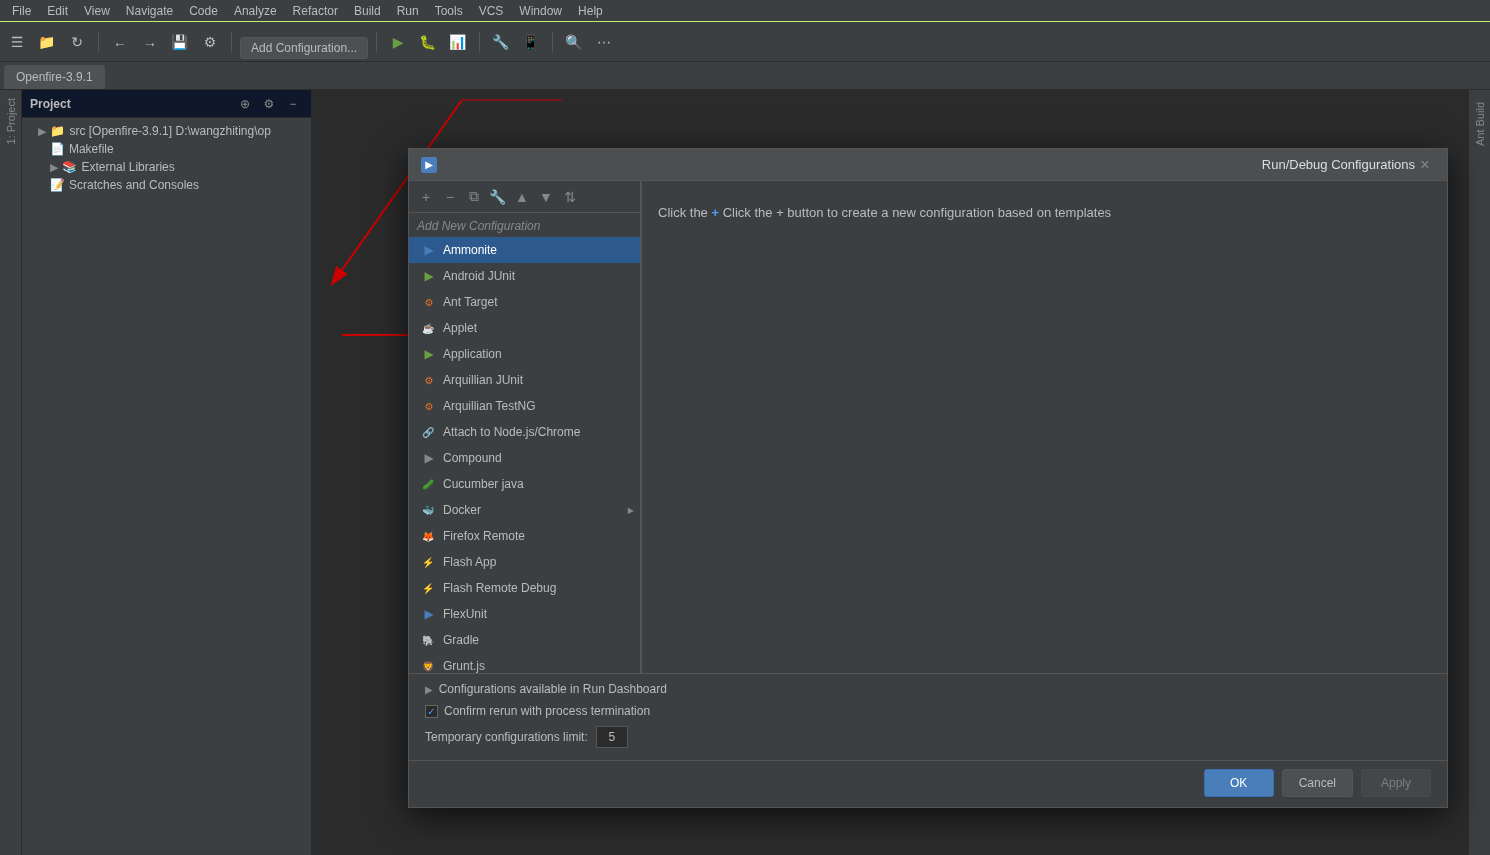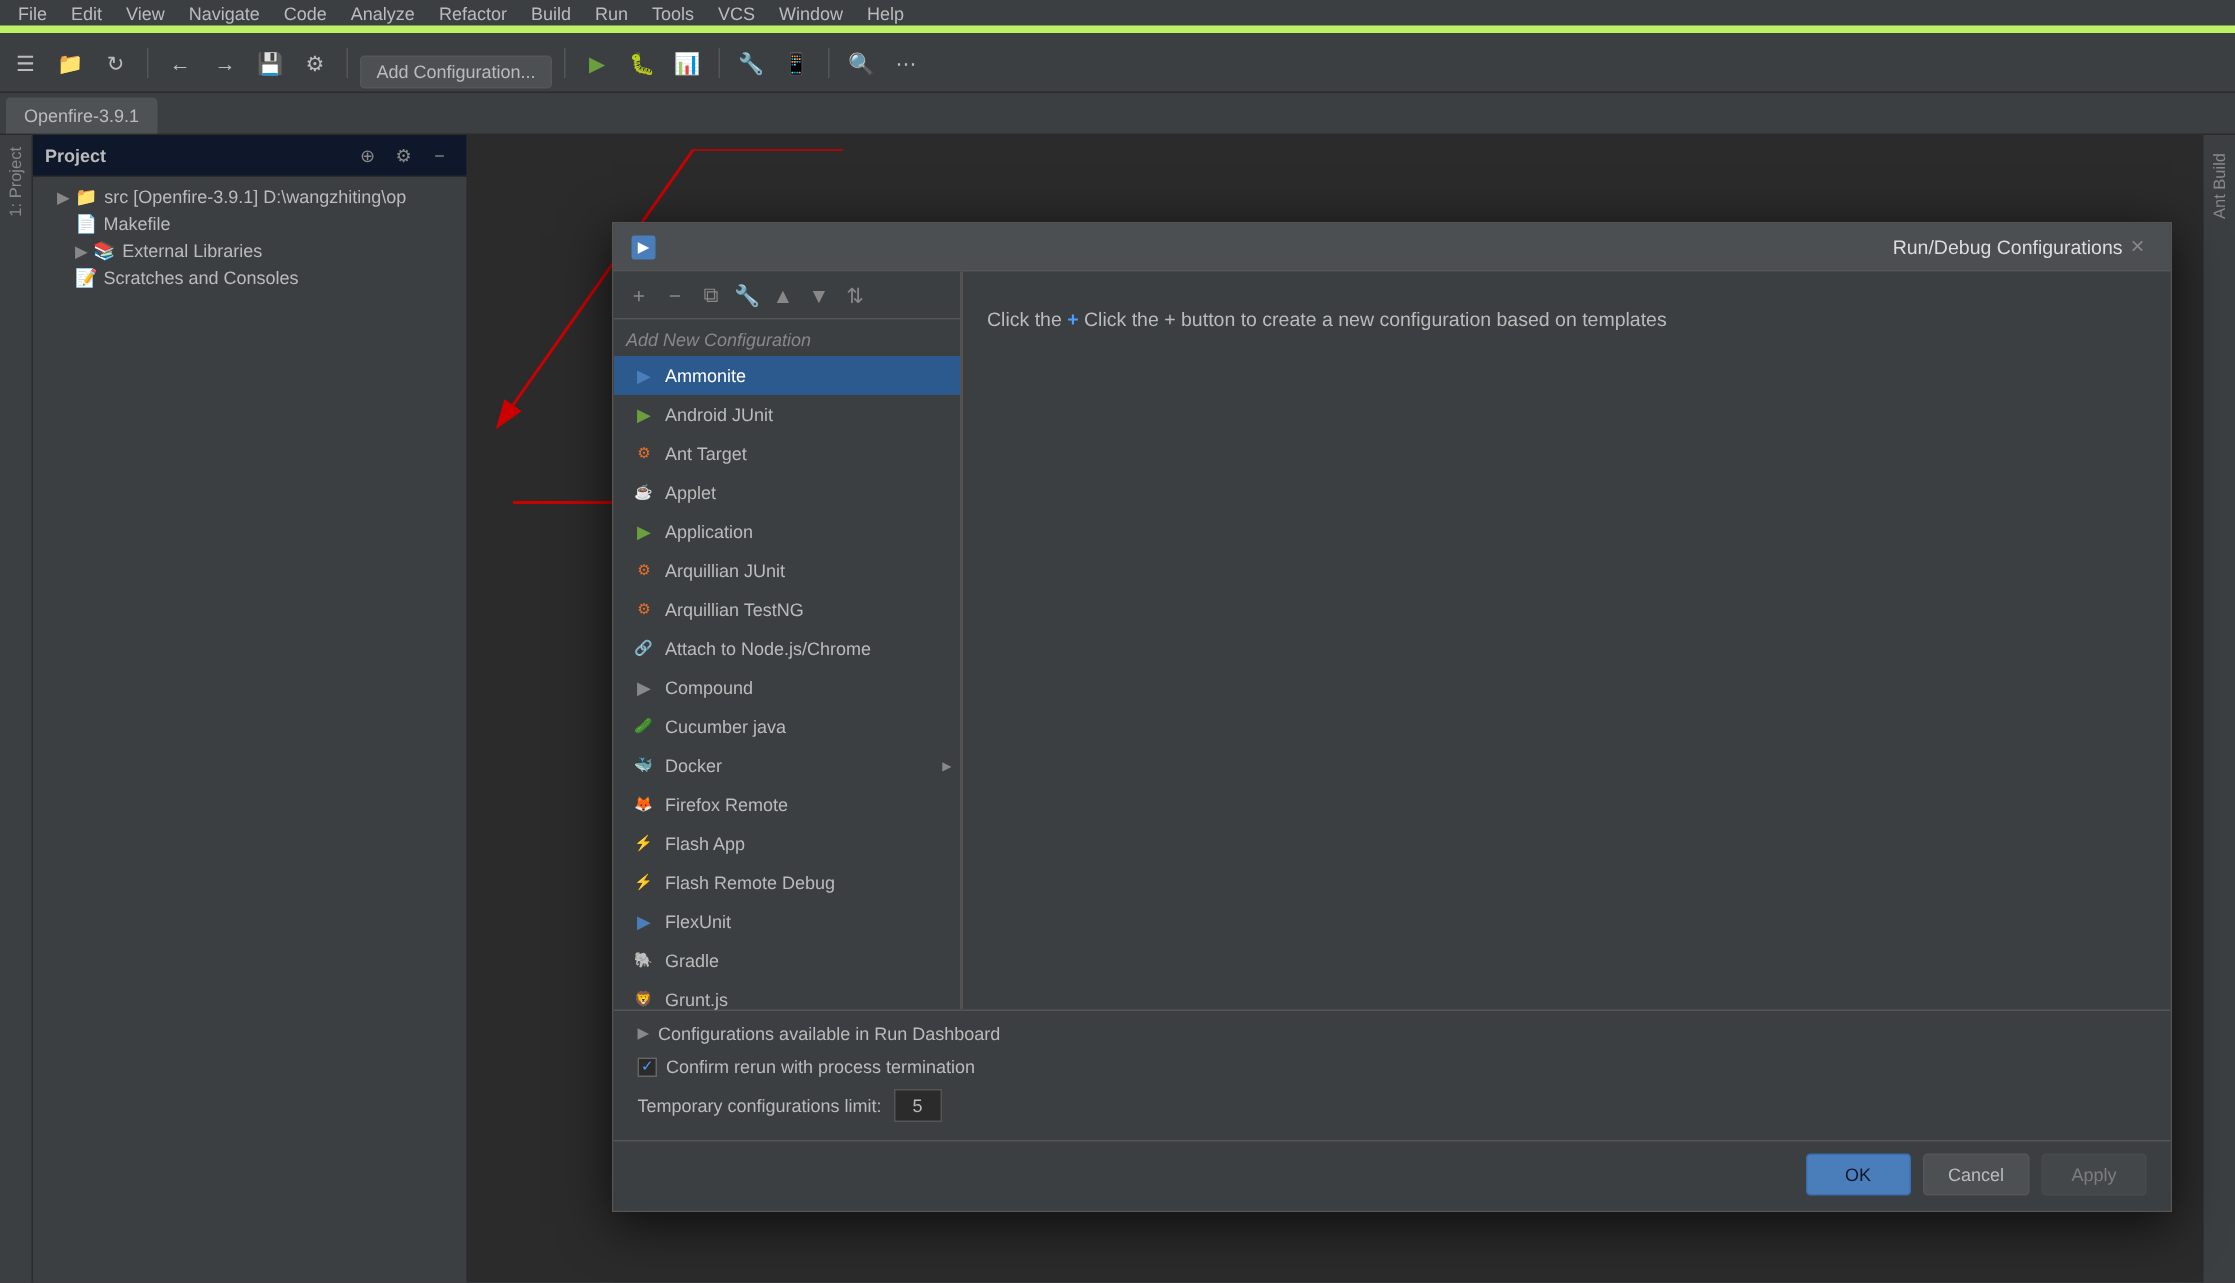--- a/index.html
+++ b/index.html
@@ -14,21 +14,21 @@
       position: relative;
     }
 
     
     .menubar {
       background: #3c3f41;
       height: 22px;
       display: flex;
       align-items: center;
       padding: 0 4px;
-      border-bottom: 5px solid #bef264;
+      border-bottom: 1px solid #bef264;
       text-align: right;
     }
     .menubar-item {
       padding: 0 8px;
       height: 22px;
       line-height: 22px;
       cursor: pointer;
       color: #bbbbbb;
       font-size: 12px;
     }
@@ -401,21 +401,21 @@
       color: #bbbbbb;
       font-size: 12px;
       cursor: pointer;
       display: flex;
       align-items: center;
       justify-content: center;
     }
     .dlg-btn.primary {
       background: #4a7ebb;
       border-color: #3a6eb0;
-      color: #0f172a;
+      color: #ffffff;
     }
     .dlg-btn.disabled {
       opacity: 0.5;
       cursor: default;
     }
 
     
     .arrow-svg {
       position: absolute;
       top: 60px;

